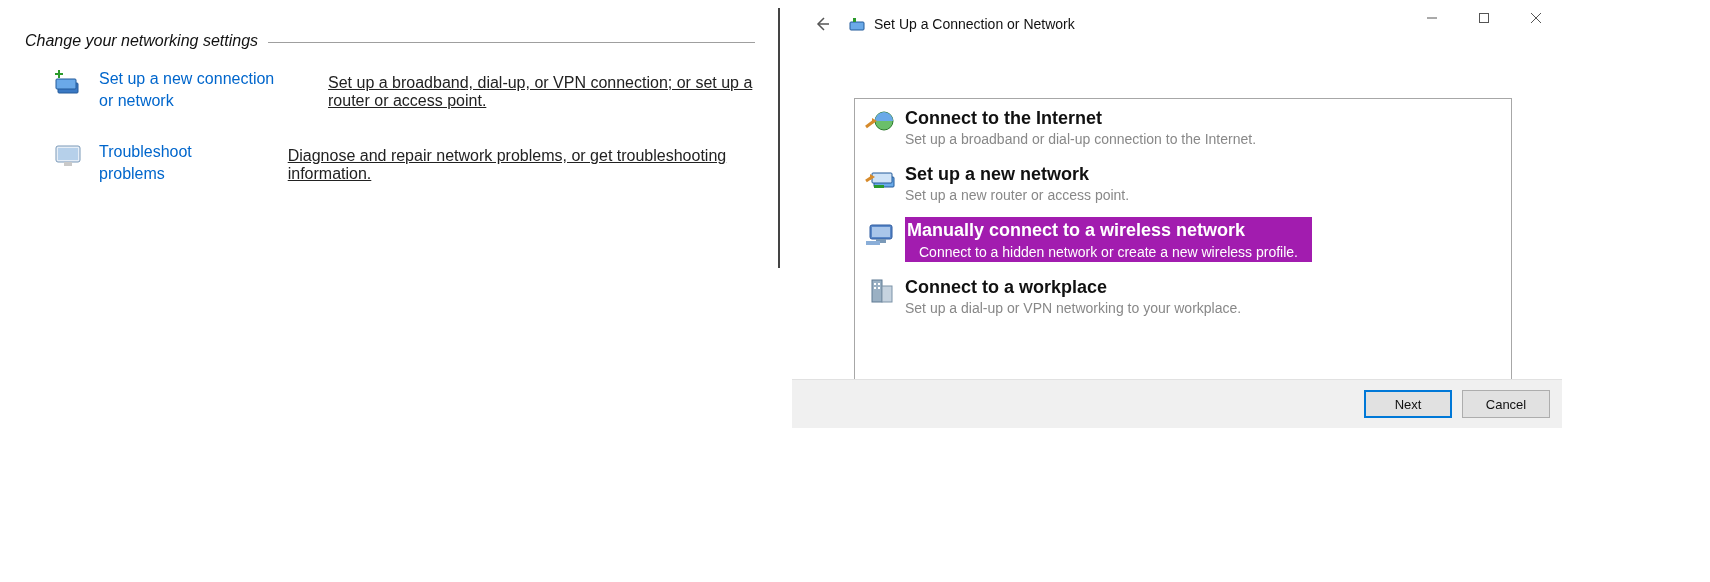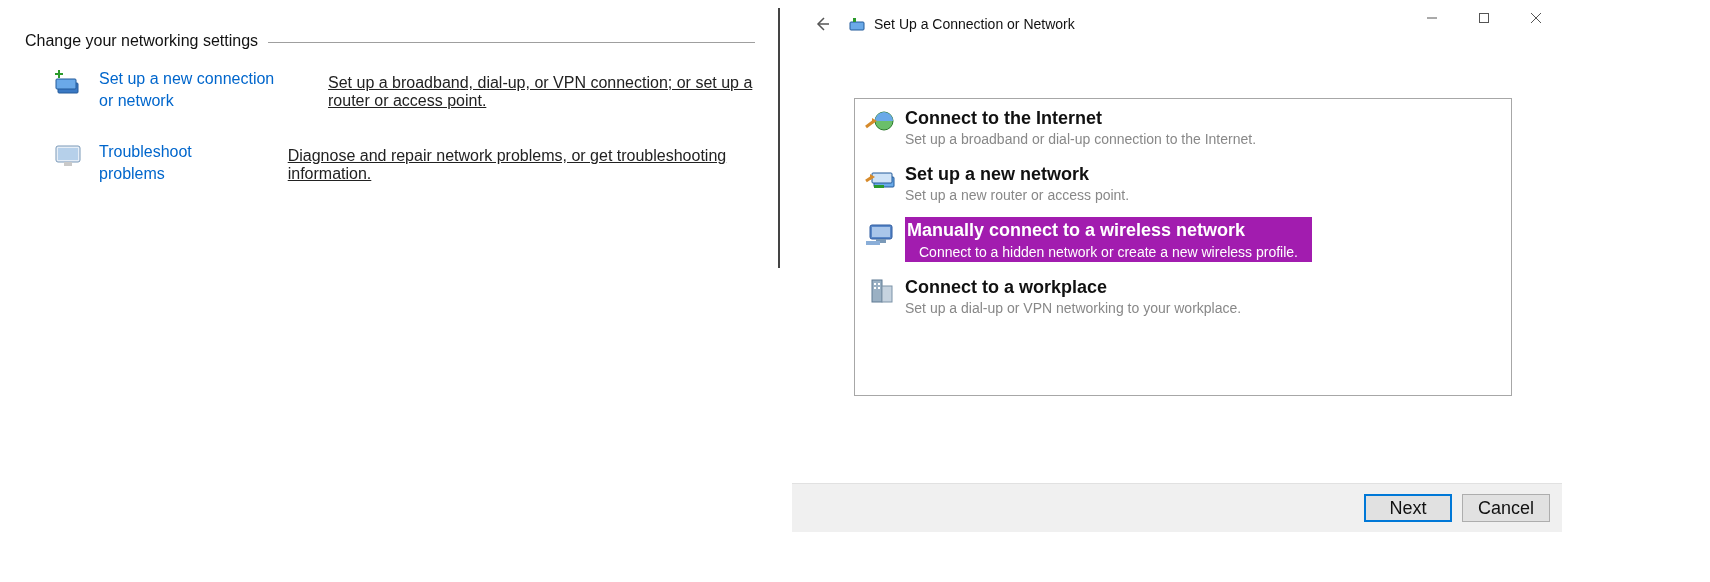--- a/index.html
+++ b/index.html
@@ -22,20 +22,21 @@
     left: 25px;
     top: 32px;
     width: 730px;
   }
   .section-heading {
     display: flex;
     align-items: center;
     width: 100%;
     color: #111;
     font-size: 16px;
+    font-style: italic;
   }
   .section-heading .hname { flex: 0 0 auto; padding-right: 10px; }
   .section-heading .hrule {
     flex: 1 1 auto;
     border-top: 1px solid #9f9f9f;
     height: 0;
     transform: translateY(1px);
   }
   .options { margin-top: 18px; }
   .opt {
@@ -72,21 +73,21 @@
     height: 260px;
     border-left: 2px solid #444;
   }
 
   
   .wizard {
     position: absolute;
     left: 792px;
     top: 0;
     width: 770px;
-    height: 532px;
+    height: 428px;
     background: #fff;
   }
 
   
   .wiz-titlebar {
     position: relative;
     height: 48px;
     display: flex;
     align-items: center;
   }
@@ -188,21 +189,21 @@
     justify-content: flex-end;
     align-items: center;
     padding-right: 12px;
   }
   .wiz-btn {
     min-width: 86px;
     height: 26px;
     margin-left: 10px;
     background: #e1e1e1;
     border: 1px solid #adadad;
-    font-size: 18px;
+    font-size: 13px;
     color: #111;
     display: flex;
     align-items: center;
     justify-content: center;
     cursor: pointer;
   }
   .wiz-btn.primary {
     border-color: #0078d7;
     box-shadow: inset 0 0 0 1px #0078d7;
   }

